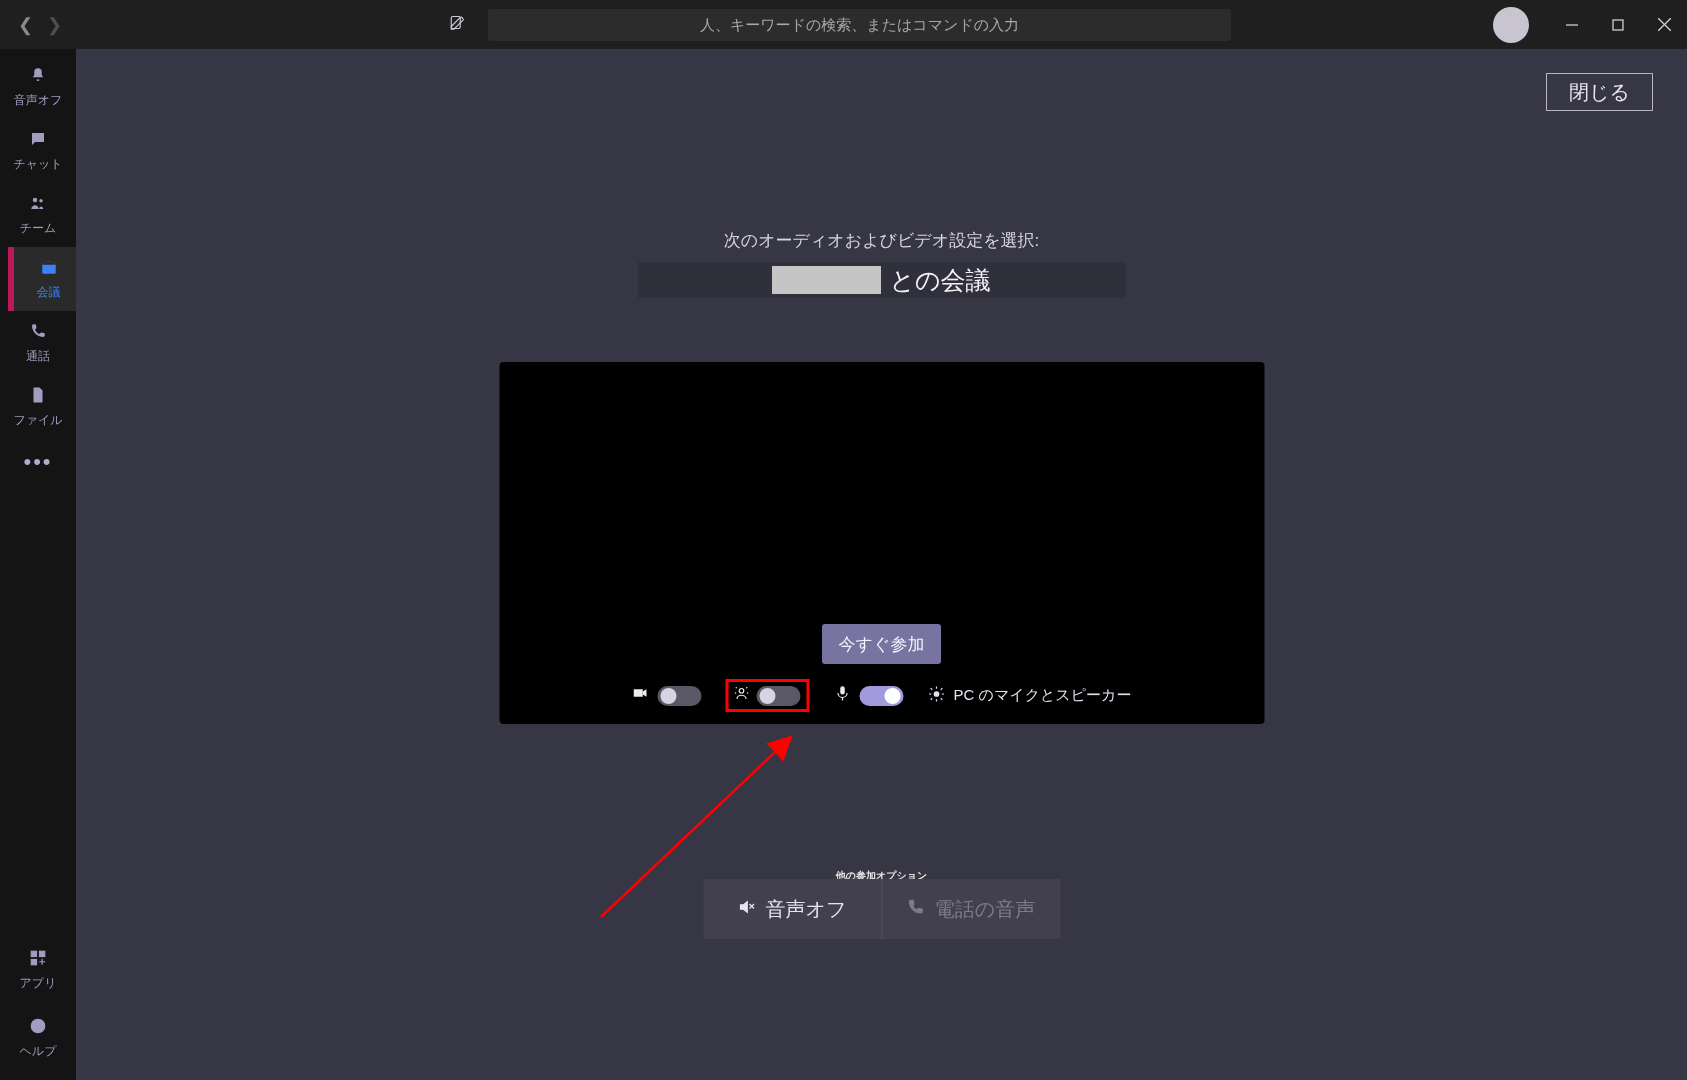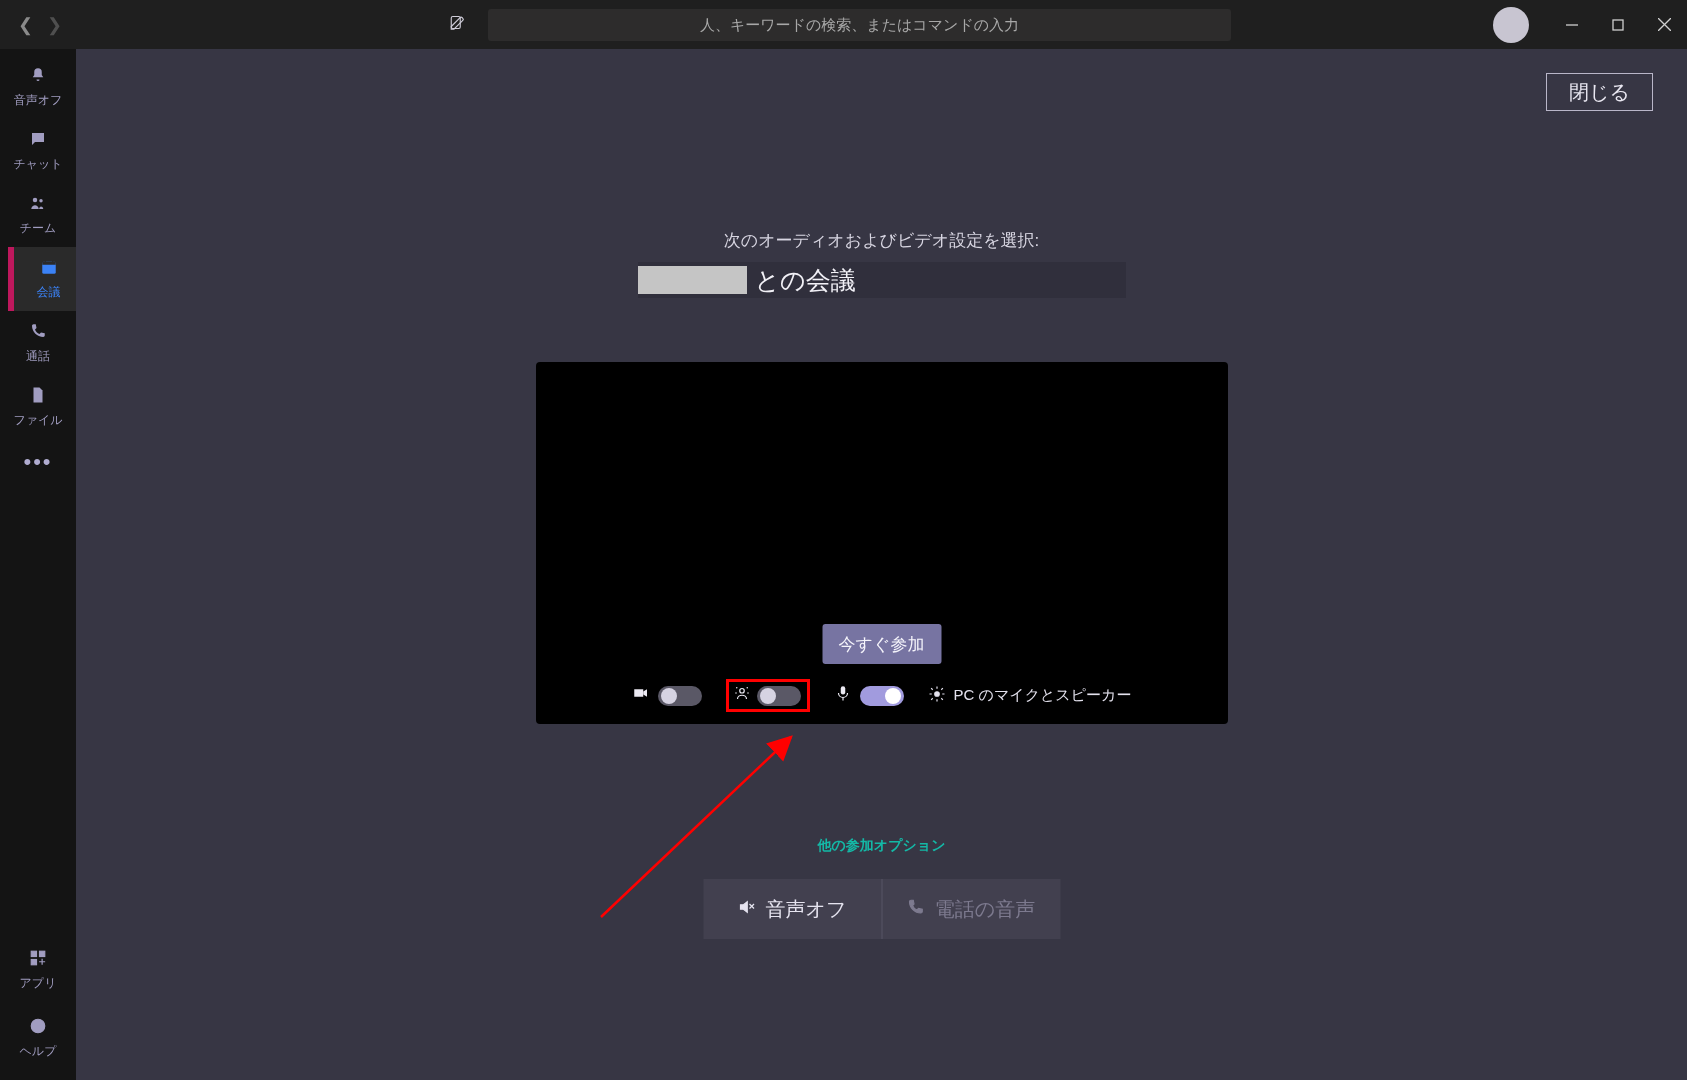--- a/index.html
+++ b/index.html
@@ -29,43 +29,43 @@
   .rail-more { color: #b0acd0; font-size: 22px; margin-top: 10px; cursor: pointer; letter-spacing: 2px; }
   .rail-bottom { position: absolute; bottom: 10px; width: 100%; display: flex; flex-direction: column; align-items: center; gap: 4px; }
 
   
   .main { flex: 1; background: #373644; position: relative; }
 
   .close-btn { position: absolute; top: 24px; right: 34px; width: 107px; height: 38px; border: 1px solid #b9b6c9; background: transparent; color: #e9e7f1; font-size: 20px; display: flex; align-items: center; justify-content: center; cursor: pointer; }
 
   .prejoin-title { position: absolute; top: 180px; left: 50%; transform: translateX(-50%); color: #d8d6e2; font-size: 17px; white-space: nowrap; }
 
-  .meeting-name-row { position: absolute; top: 213px; left: 50%; transform: translateX(-50%); width: 488px; height: 36px; background: #302f3c; display: flex; align-items: center; justify-content: flex-start; gap: 8px; }
+  .meeting-name-row { position: absolute; top: 213px; left: 50%; transform: translateX(-50%); width: 488px; height: 36px; background: #302f3c; display: flex; align-items: center; justify-content: center; gap: 8px; }
   .redacted { width: 109px; height: 28px; background: #c5c5c5; }
   .meeting-with { color: #f2f1f7; font-size: 25px; font-weight: 500; }
 
-  .preview { position: absolute; top: 313px; left: 50%; transform: translateX(-50%); width: 692px; height: 362px; background: #000; border-radius: 4px; }
+  .preview { position: absolute; top: 313px; left: 50%; transform: translateX(-50%); width: 765px; height: 362px; background: #000; border-radius: 4px; }
 
   .join-btn { position: absolute; bottom: 60px; left: 50%; transform: translateX(-50%); width: 119px; height: 40px; background: #7774a2; color: #f5f4fb; font-size: 17px; border: none; border-radius: 3px; cursor: pointer; }
 
   .controls { position: absolute; bottom: 12px; width: 100%; display: flex; align-items: center; justify-content: center; gap: 24px; text-align: center; }
   .ctl-group { display: flex; align-items: center; gap: 8px; }
   .ctl-ico { color: #eceaf3; font-size: 17px; }
   .toggle { width: 44px; height: 20px; border-radius: 10px; background: #5a5866; position: relative; cursor: pointer; }
   .toggle.on { background: #a19bde; }
   .knob { position: absolute; top: 2px; width: 16px; height: 16px; border-radius: 50%; background: #d6d3e2; }
   .toggle.off .knob { left: 3px; }
   .toggle.on .knob { right: 3px; background: #fff; }
   .highlight-box { border: 3px solid #ff0000; padding: 2px 6px 2px 4px; display: flex; align-items: center; gap: 6px; }
   .device-label { color: #e4e2ee; font-size: 15px; display: flex; align-items: center; gap: 8px; cursor: pointer; }
 
   
   .arrow-svg { position: absolute; pointer-events: none; }
 
-  .other-options-title { position: absolute; top: 788px; left: 50%; transform: translateX(-50%); color: #14b8a6; font-size: 14px; font-weight: 600; }
+  .other-options-title { position: absolute; top: 820px; left: 50%; transform: translateX(-50%); color: #e5e5e5; font-size: 10px; font-weight: 600; }
   .options-row { position: absolute; top: 830px; left: 50%; transform: translateX(-50%); width: 357px; height: 60px; background: #42404f; display: flex; }
   .opt { flex: 1; display: flex; align-items: center; justify-content: center; gap: 10px; font-size: 20px; cursor: pointer; }
   .opt:first-child { border-right: 1px solid #575566; color: #e6e4f0; }
   .opt:last-child { color: #7d7a8f; }
 
   svg.ic { width: 18px; height: 18px; fill: currentColor; }
 </style>
 </head>
 <body>
 

